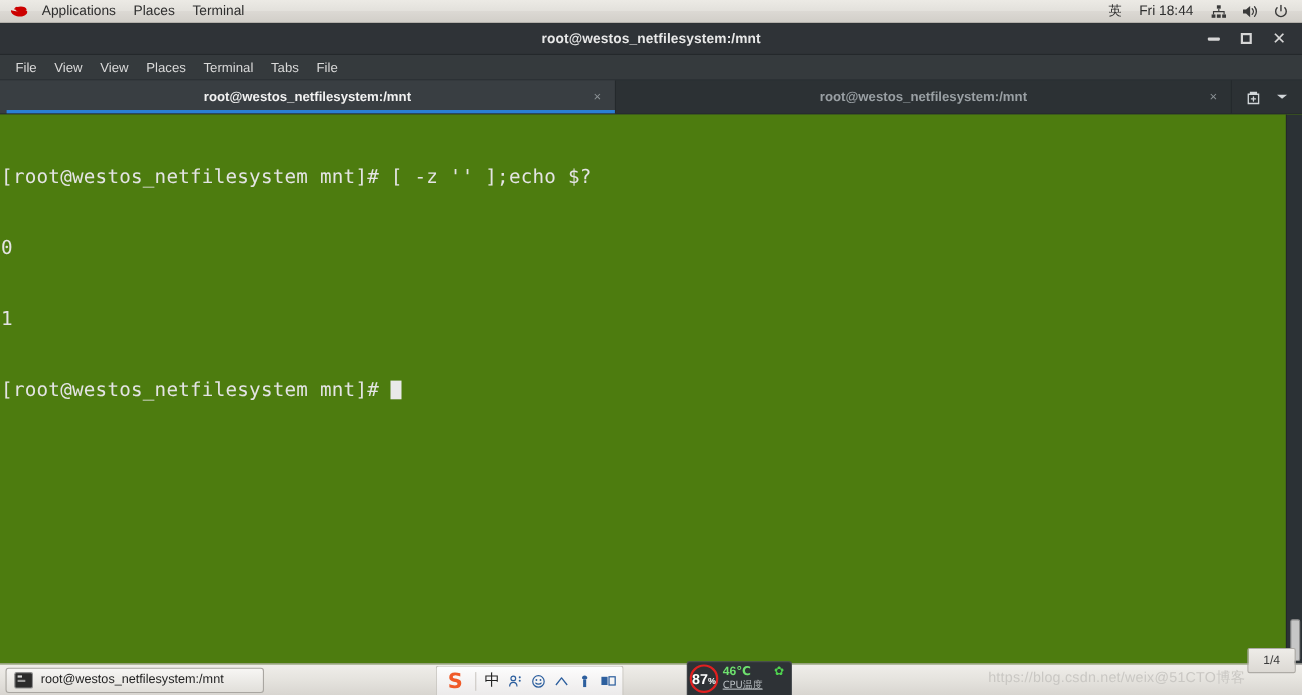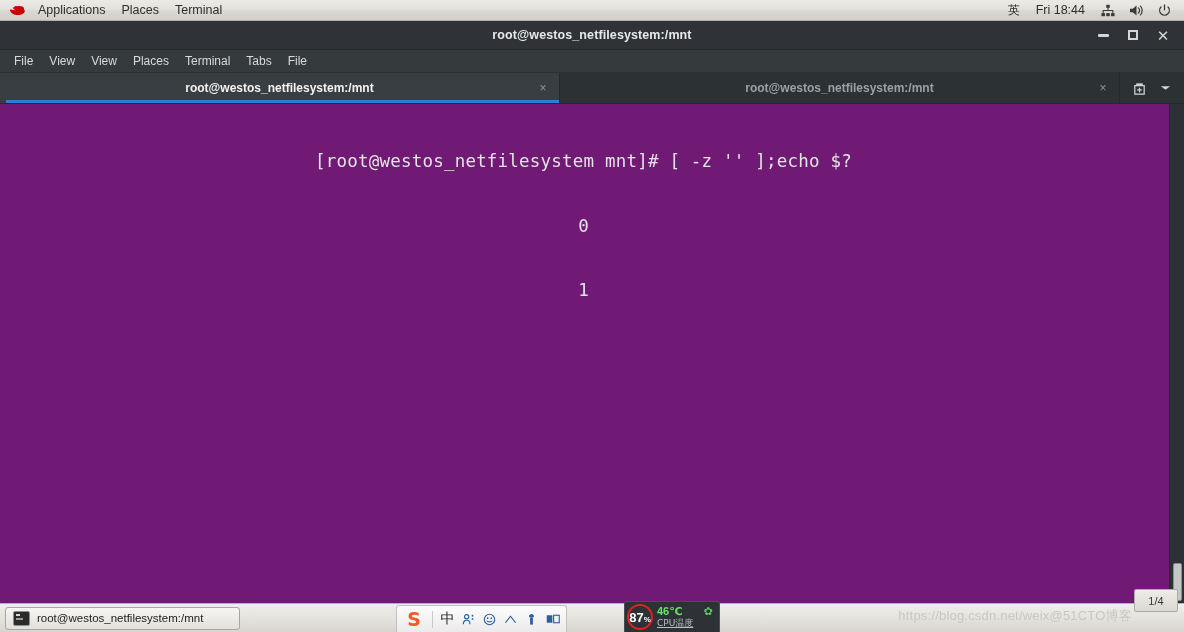--- a/index.html
+++ b/index.html
@@ -196,23 +196,22 @@
     align-items: center;
     justify-content: center;
     color: #d2d6d9;
     cursor: default;
   }
 
   
   #term-body {
     position: relative;
     height: 502px;
-    background: #701a75;
+    background: #4d7c0f;
     overflow: hidden;
-    text-align: center;
   }
   #term-text {
     position: absolute;
     left: 0; top: 0;
     right: 18px;
     padding: 4px 0 0 1px;
     font-family: "DejaVu Sans Mono", "Liberation Mono", monospace;
     font-size: 17.5px;
     line-height: 21.5px;
     color: #e4e4e4;
@@ -526,20 +525,21 @@
           </svg>
         </div>
       </div>
     </div>
 
     <div id="term-body">
       <div id="term-text">
         <div class="term-line">[root@westos_netfilesystem mnt]# [ -z '' ];echo $?</div>
         <div class="term-line">0</div>
         <div class="term-line">1</div>
+        <div class="term-line"><span>[root@westos_netfilesystem mnt]# </span><span class="cursor-block"></span></div>
       </div>
       <div id="term-scrollbar">
         <div id="term-scroll-thumb"></div>
       </div>
     </div>
   </div>
 
   <div id="taskbar">
     <div id="window-list-item">
       <span class="mini-term-icon"></span>

